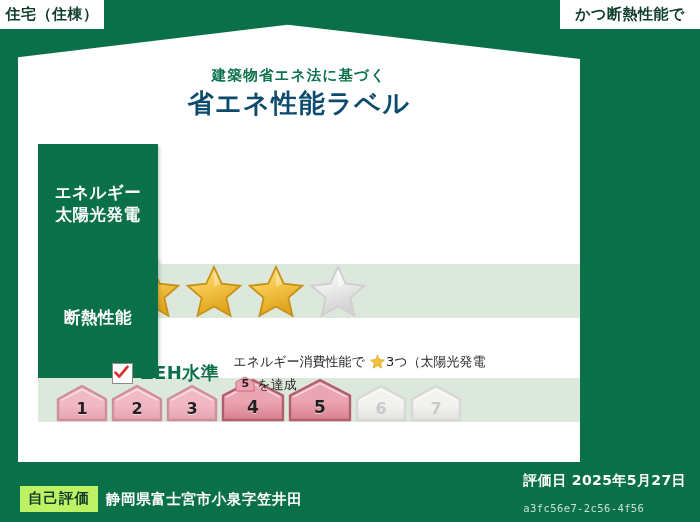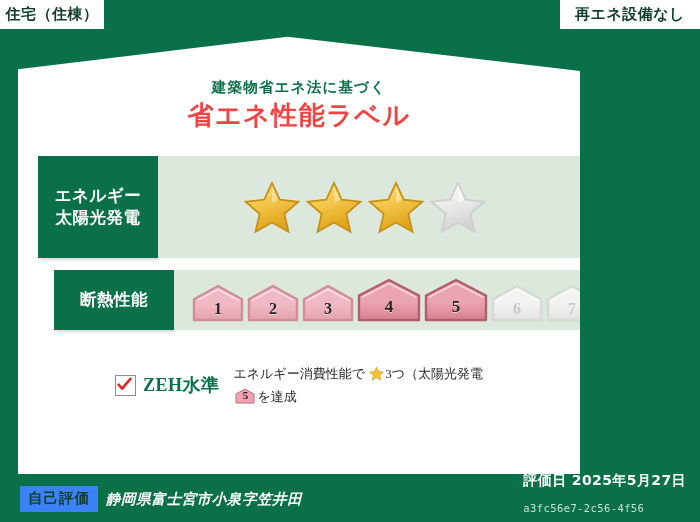--- a/index.html
+++ b/index.html
@@ -22,50 +22,49 @@
     letter-spacing:.5px;
     display:flex;align-items:center;justify-content:center;
     box-sizing:border-box;
   }
   #badge-dwelling{left:0;width:104px;height:30px;border-bottom:1px solid #0a7049;}
   #badge-renewable{right:0;width:140px;height:30px;border-bottom:1px solid #0a7049;}
 
   
   #card{
     position:absolute;
-    left:18px;top:34px;
+    left:18px;top:22px;
     width:562px;height:440px;
     background:#ffffff;
     clip-path:polygon(0% 8.0%, 48.0% 0.6%, 48.0% 0.6%, 100% 8.4%, 100% 100%, 0% 100%);
-    font-family:Liberation Serif, serif;
   }
   #card-inner{position:absolute;inset:0;}
 
   
   #title-small{
     position:absolute;left:0;right:0;top:44px;
     text-align:center;
     color:#0a7049;
     font-size:14.5px;
     font-weight:bold;
     letter-spacing:1.2px;
   }
   #title-main{
     position:absolute;left:0;right:0;top:64px;
     text-align:center;
-    color:#ef4444;
+    color:#0c4a6e;
     font-size:26px;
     font-weight:bold;
     letter-spacing:1.5px;
   }
 
   
-  .row{position:absolute;left:20px;width:624px;display:flex;}
+  .row{position:absolute;left:20px;width:624px;display:flex;flex-direction:column;}
   #row-energy{top:122px;height:102px;}
-  #row-insulation{top:236px;height:60px;padding-left:16px;}
+  #row-insulation{top:236px;height:60px;}
 
   .row-label{
     width:120px;flex:0 0 120px;
     background:#0a7049;
     color:#ffffff;
     font-weight:bold;
     font-size:16.5px;
     line-height:1.35;
     display:flex;align-items:center;justify-content:center;
     text-align:center;
@@ -138,53 +137,52 @@
     position:absolute;left:0;right:0;bottom:0px;
     text-align:center;font-size:11px;font-weight:bold;color:#231f20;
   }
 
   
   #footer-left{
     position:absolute;left:20px;bottom:10px;
     display:flex;align-items:center;gap:8px;
   }
   #self-eval{
-    background:#3b82f6;
+    background:#bef264;
     color:#0f3d2a;
     font-weight:bold;
     font-size:14.5px;
     padding:3px 8px 4px 8px;
     letter-spacing:1px;
     box-sizing:border-box;
   }
   #address{
     color:#ffffff;
     font-size:14.5px;
     font-weight:bold;
     letter-spacing:.6px;
-    font-style:italic;
   }
   #footer-right{
     position:absolute;right:14px;bottom:8px;
   }
   #eval-date{
     color:#ffffff;font-size:14px;font-weight:bold;letter-spacing:.4px;
   }
   #doc-hash{
     color:#c8e2d4;font-size:10.5px;letter-spacing:.4px;margin-top:12px;
     font-family:"DejaVu Sans Mono","Liberation Mono",monospace;
   }
 </style>
 </head>
 <body>
 
 <div id="stage">
 
   <div id="badge-dwelling" class="top-badge">住宅（住棟）</div>
-  <div id="badge-renewable" class="top-badge">再エネ設備なし</div>
+  <div id="badge-renewable" class="top-badge">かつ断熱性能で</div>
 
   <div id="card">
     <div id="card-inner">
 
       <div id="title-small">建築物省エネ法に基づく</div>
       <div id="title-main">省エネ性能ラベル</div>
 
       <div class="row" id="row-energy">
         <div class="row-label">
           <div>

